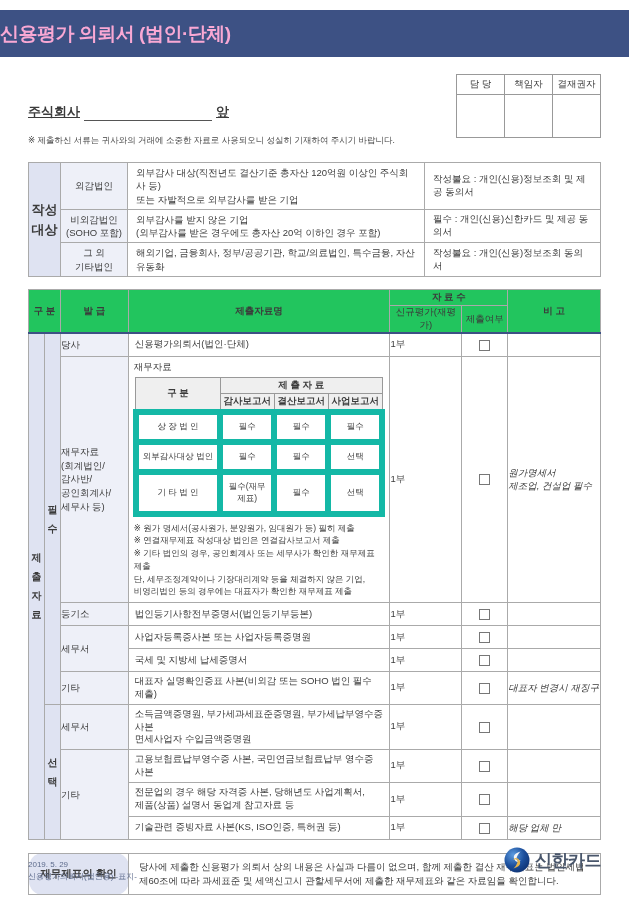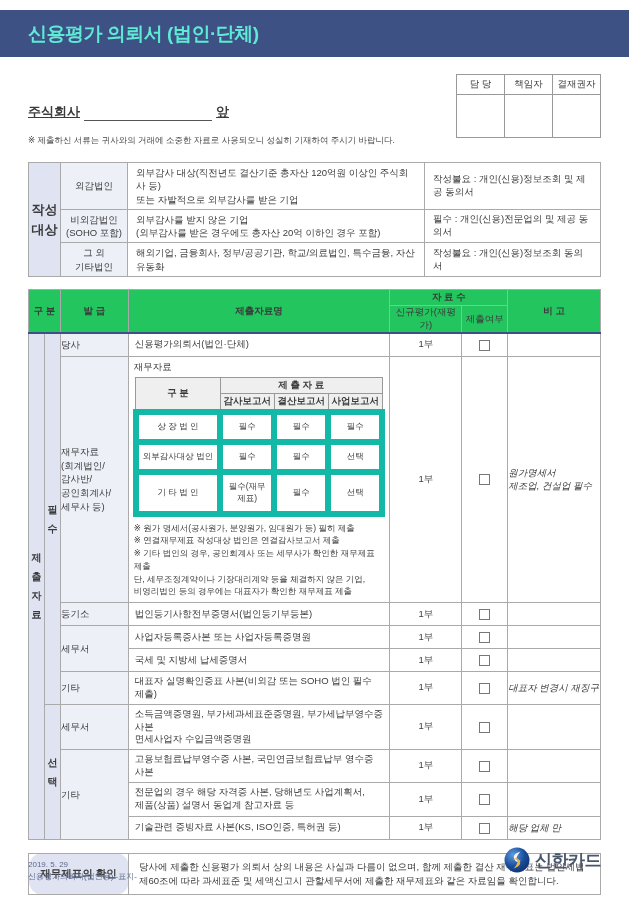--- a/index.html
+++ b/index.html
@@ -4,21 +4,21 @@
 <style>
   * { margin:0; padding:0; box-sizing:border-box; }
   body { background:#fff; }
   .page {
     position:relative; width:629px; height:897px; margin:0 auto;
     background:#fff; font-family:"Liberation Sans","DejaVu Sans",sans-serif;
     color:#3b3b3b; overflow:hidden;
   }
   
   .title-band { margin-top:10px; height:47px; background:#3d5184; display:flex; align-items:center; }
-  .title-band h1 { color:#5eead4; font-size:19px; font-weight:bold; padding-left:28px; letter-spacing:-0.5px; }
+  .title-band h1 { color:#f9a8d4; font-size:19px; font-weight:bold; letter-spacing:-0.5px; }
   
   .top-row { display:flex; justify-content:space-between; align-items:flex-start; padding:0 28px; margin-top:17px; }
   .recipient { margin-top:29px; font-size:13px; font-weight:bold;text-decoration:underline; }
   .recipient .blank { display:inline-block; width:128px; border-bottom:1px solid #555; height:14px; margin:0 4px; vertical-align:bottom; }
   .notice { margin-top:14px; font-size:8.5px; color:#444; }
   table { border-collapse:collapse; }
   .approval-box { border:1px solid #8a8a8a; }
   .approval-box th { width:48px; height:20px; font-size:9.5px; font-weight:normal; border:1px solid #999; }
   .approval-box td { height:43px; border:1px solid #999; }
   
@@ -29,21 +29,21 @@
   .target-table .desc { width:297px; padding:3px 8px; white-space:pre-line; line-height:1.4; }
   .target-table .req { padding:3px 8px; }
   
   .submit-table { width:573px; margin:12px 0 0 28px; border:1.5px solid #7b85b8; font-size:9.5px; }
   .submit-table th, .submit-table td { border:1px solid #aaa; }
   .submit-table th { background:#22c55e; font-weight:bold; height:16px; font-size:9.5px; }
   .submit-table thead tr:last-child th, .submit-table thead th[rowspan] { border-bottom:2.5px solid #3d5184; }
   .vert { background:#dfe3f2; font-weight:bold; text-align:center; white-space:pre-line; line-height:1.9; width:16px; font-size:10px; }
   .issuer { background:#eef0f8; white-space:pre-line; line-height:1.45; width:68px; }
   .doc { padding:3px 6px; line-height:1.35; white-space:pre-line; }
-  .cnt { width:72px; text-align:center; }
+  .cnt { width:72px; text-align:left; }
   .chk { width:46px; text-align:center; }
   .note { width:93px; white-space:pre-line; line-height:1.4;font-style:italic; }
   .r-s td { height:23px; }
   .r-m td { height:34px; }
   .checkbox { display:inline-block; width:11px; height:11px; border:1px solid #777; background:#fff; vertical-align:middle; }
   
   .fin-wrap { padding:3px 4px 4px 4px; }
   .fin-title { font-size:9.5px; margin:1px 0 3px 1px; }
   .fin-table { border:1px solid #999; font-size:8.5px; margin-bottom:5px; }
   .fin-table th { background:#efefef; border:1px solid #999; font-weight:bold; height:14px; padding:1px 2px; }
@@ -107,21 +107,21 @@
       <td class="type">외감법인</td>
       <td class="desc">외부감사 대상(직전년도 결산기준 총자산 120억원 이상인 주식회사 등)
 또는 자발적으로 외부감사를 받은 기업</td>
       <td class="req">작성불요 : 개인(신용)정보조회 및 제공 동의서</td>
     </tr>
     <tr>
       <td class="type">비외감법인
 (SOHO 포함)</td>
       <td class="desc">외부감사를 받지 않은 기업
 (외부감사를 받은 경우에도 총자산 20억 이하인 경우 포함)</td>
-      <td class="req">필수 : 개인(신용)전문업의 및 제공 동의서</td>
+      <td class="req">필수 : 개인(신용)신한카드 및 제공 동의서</td>
     </tr>
     <tr>
       <td class="type">그 외
 기타법인</td>
       <td class="desc">해외기업, 금융회사, 정부/공공기관, 학교/의료법인, 특수금융, 자산유동화</td>
       <td class="req">작성불요 : 개인(신용)정보조회 동의서</td>
     </tr>
   </tbody>
     </table>
 

